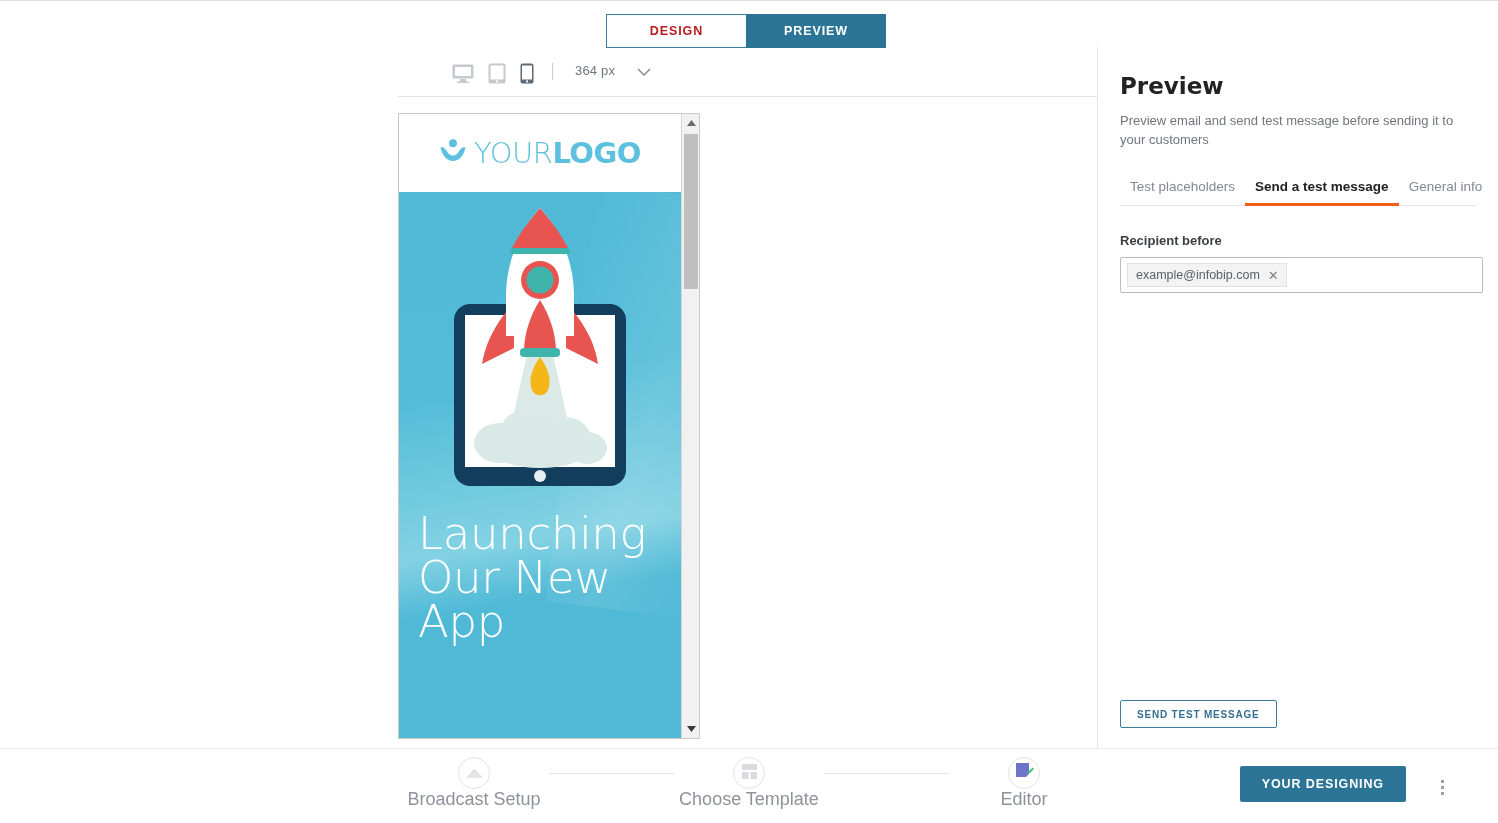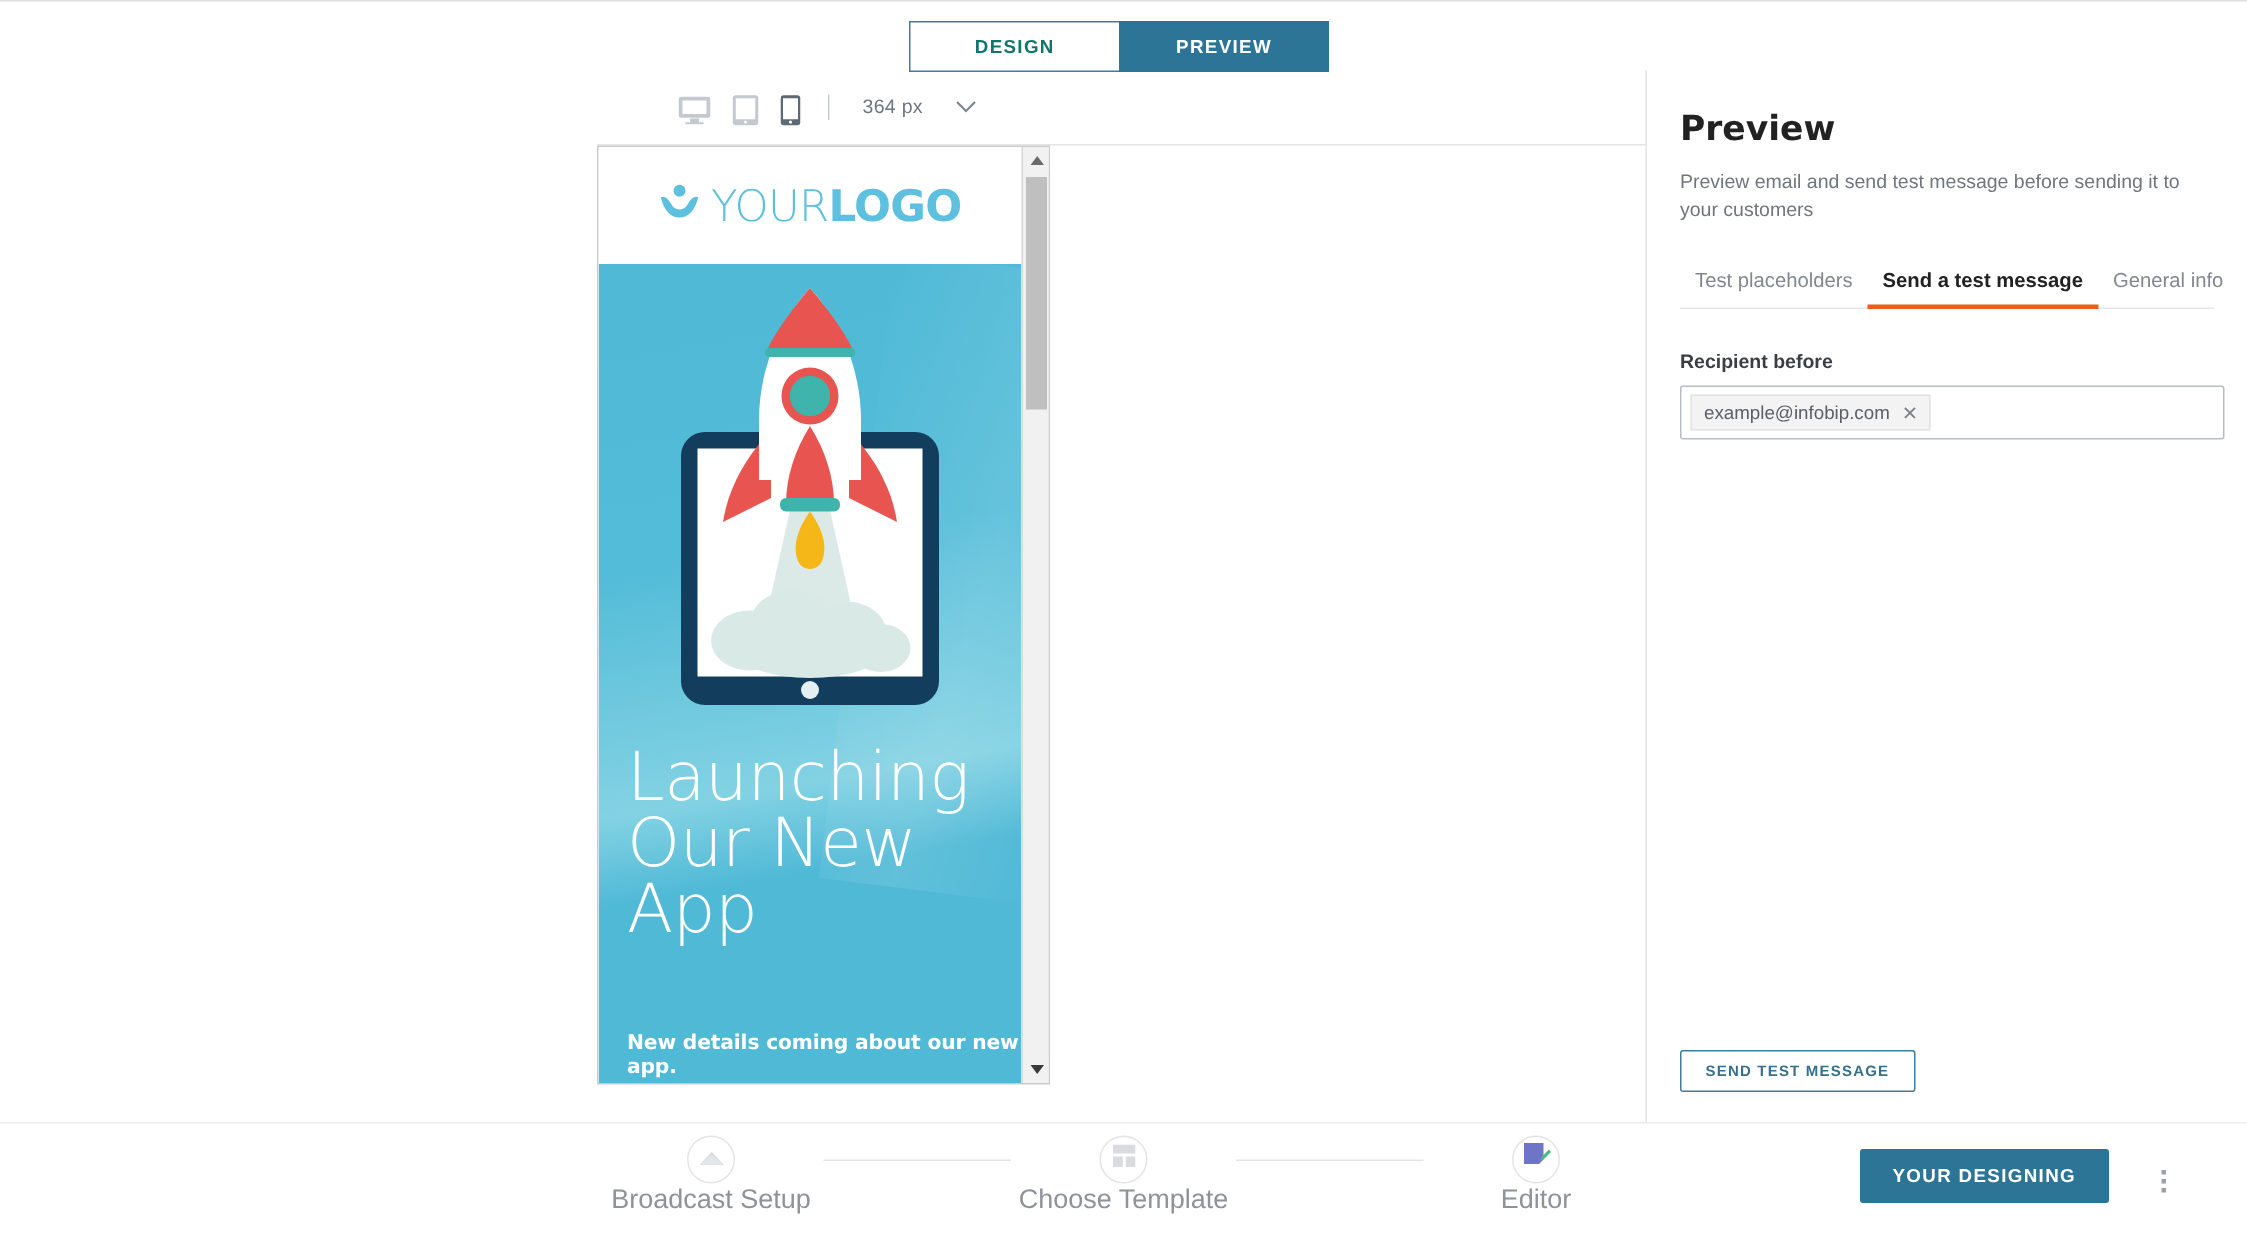--- a/index.html
+++ b/index.html
@@ -22,21 +22,21 @@
     position: absolute; left: 606px; top: 13px;
     display: flex;
   }
   .seg-btn {
     width: 140px; height: 34px;
     display: flex; align-items: center; justify-content: center;
     font-size: 12.5px; font-weight: bold; letter-spacing: .9px;
     cursor: pointer; user-select: none;
   }
   .seg-btn.inactive {
-    background: #ffffff; color: #0f766e;
+    background: #ffffff; color: #b91c1c;
     border: 1px solid #2f7architecture;
     border: 1px solid #2f7architecture;
   }
   .seg-btn.inactive { border: 1px solid #3a7e9e; border-right: none; }
   .seg-btn.active {
     background: #2d7596; color: #ffffff;
     border: 1px solid #2d7596;
   }
 
   
@@ -50,21 +50,21 @@
   .dev-ico { cursor: pointer; display: block; }
   .vsep { width: 1px; height: 17px; background: #c7ccd1; margin-left: 18px; }
   .zoomval {
     margin-left: 22px; font-size: 13px; color: #6d7780;
     letter-spacing: .2px;
   }
   .chev { margin-left: 22px; cursor: pointer; }
 
   
   .preview-frame {
-    position: absolute; left: 398px; top: 96px;
+    position: absolute; left: 398px; top: 112px;
     width: 302px; height: 626px;
     border: 1px solid #c9c9c9;
     background: #fff;
     overflow: hidden;
     display: flex;
   }
   .mail-canvas {
     width: 282px; height: 100%;
     background: #fff;
     position: relative;
@@ -309,21 +309,20 @@
             <circle cx="98" cy="80" r="13.5" fill="#3fb4ac"></circle>
 
             <path d="M98 100 C88 116 82 134 82 152 L114 152 C114 134 108 116 98 100 Z" fill="#e8544f"></path>
 
             <rect x="78" y="148" width="40" height="9" rx="4" fill="#3fb4ac"></rect>
 
             <path d="M98 157 C90 168 86 180 90 190 C93 197 103 197 106 190 C110 180 106 168 98 157 Z" fill="#f5b618"></path>
           </svg>
         </div>
         <div class="hero-h1">Launching Our New App</div>
-        <div class="hero-sub">New details coming about our new app.</div>
       </div>
     </div>
 
     <div class="sbar">
       <div class="sb-arrow up">
         <svg width="9" height="6" viewBox="0 0 9 6">
             <path d="M4.5 0 L9 6 L0 6 Z" fill="#6a6a6a"></path>
           </svg>
       </div>
       <div class="sb-thumb"></div>

